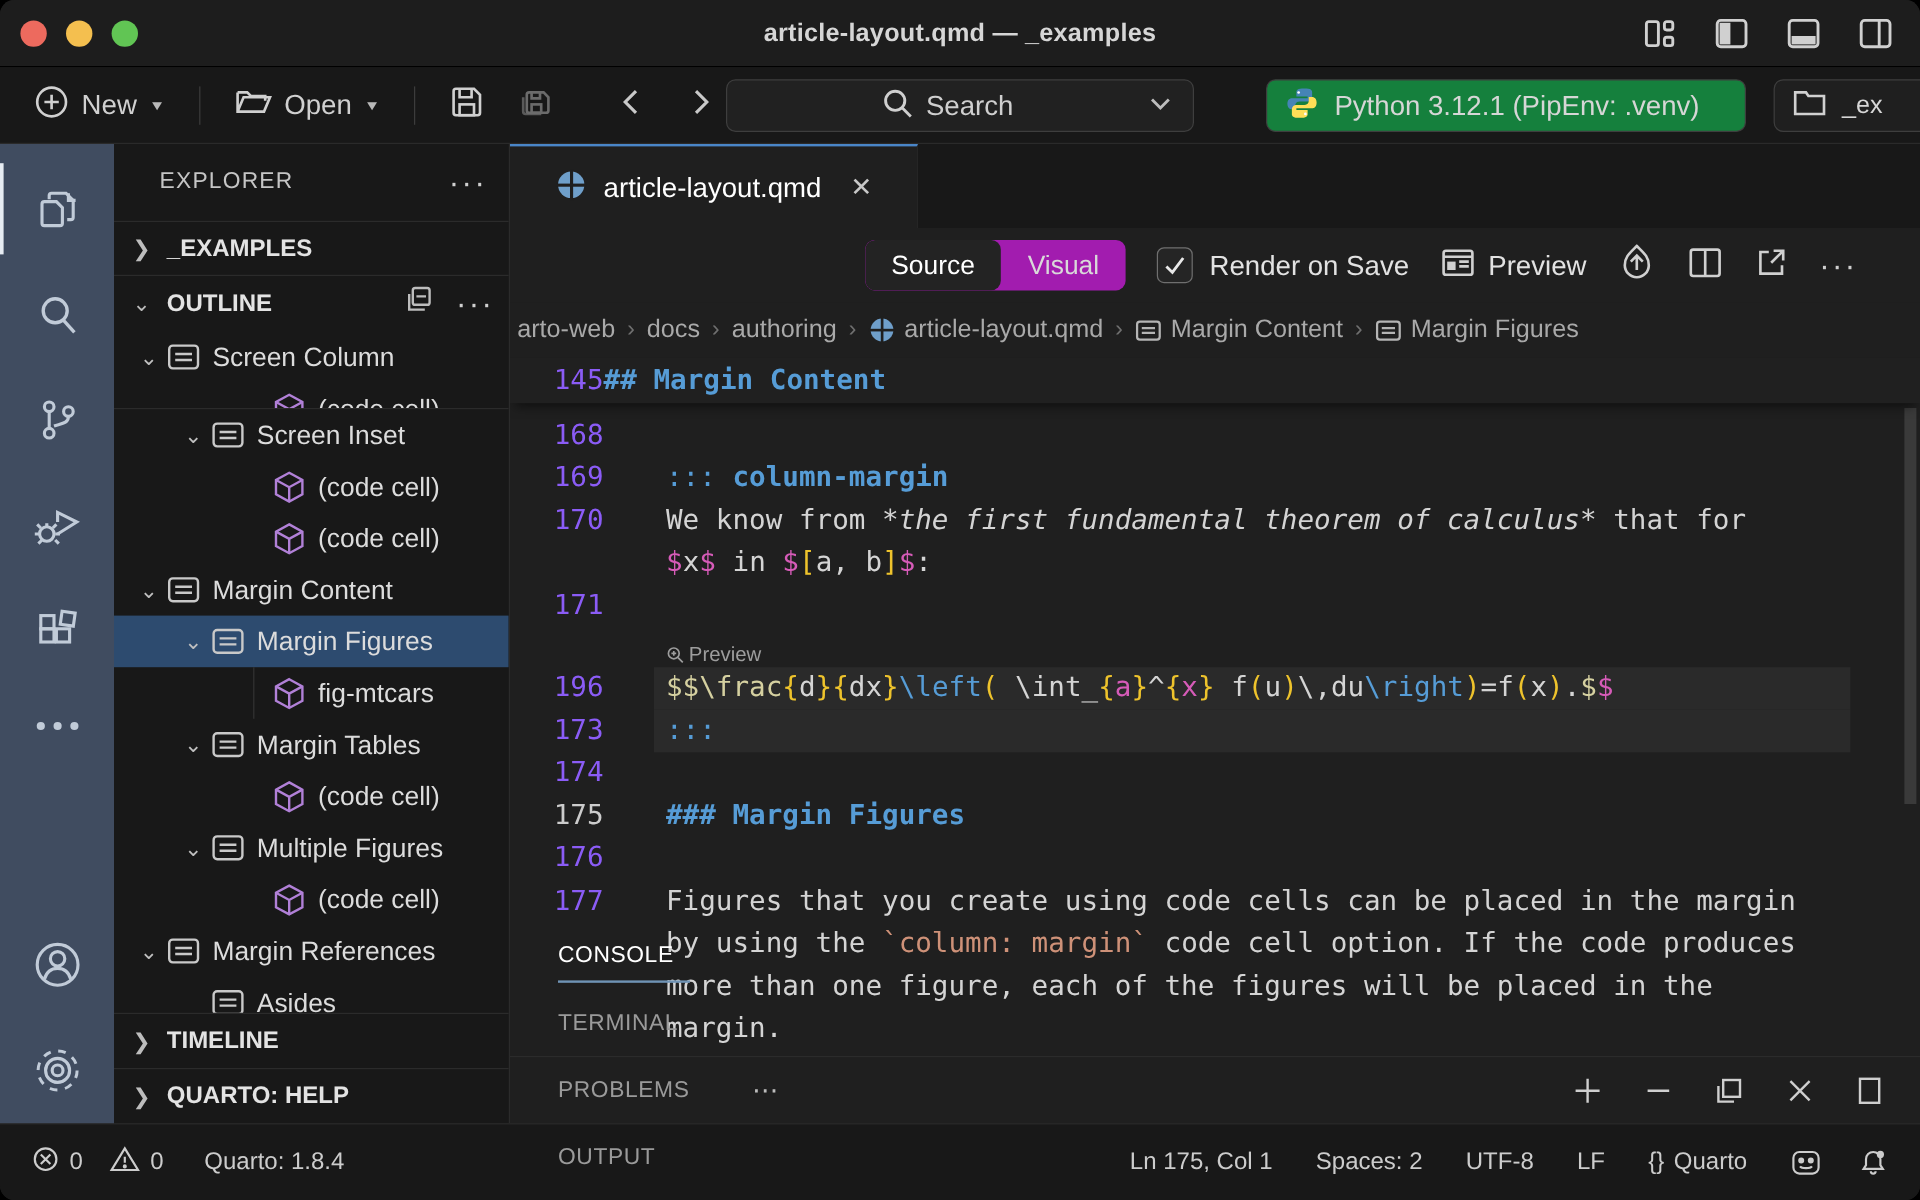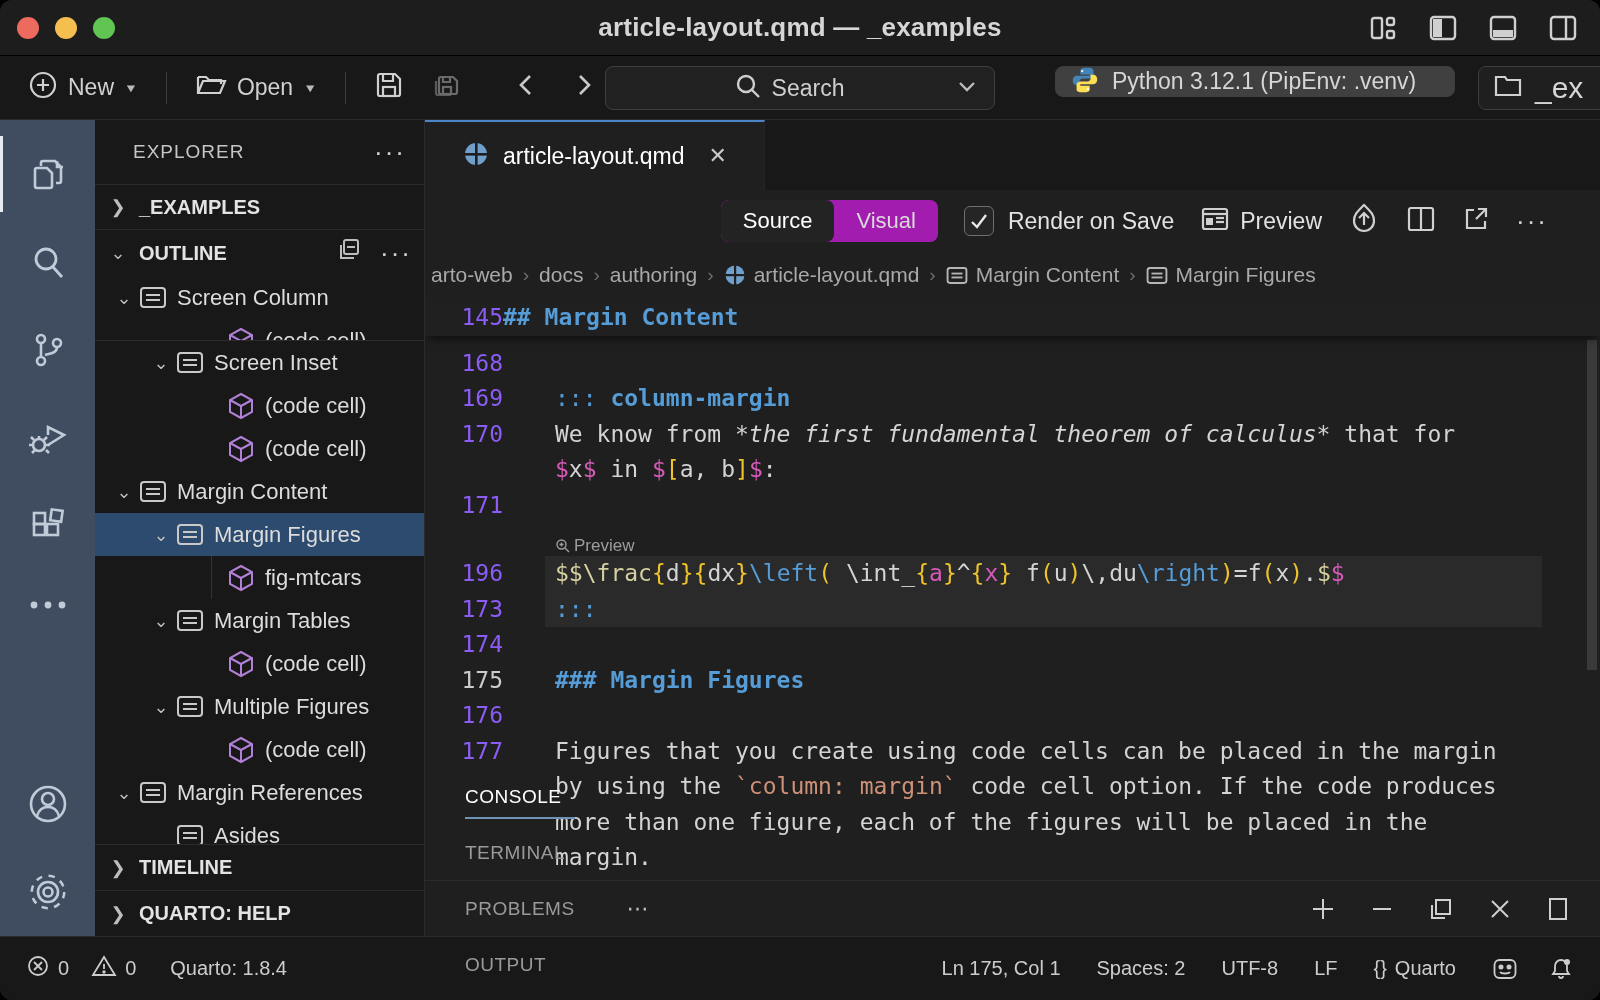--- a/index.html
+++ b/index.html
@@ -8,46 +8,46 @@
 
   .window { position:absolute; inset:0; background:#1f1f1f; border-radius:12px; overflow:hidden;
             display:flex; flex-direction:column; }
 
   
   .titlebar { height:56px; background:#1d1d1d; flex:0 0 auto; position:relative;
               display:flex; align-items:center; justify-content:center; border-bottom:1px solid #000; }
   .traffic { position:absolute; left:17px; top:17px; display:flex; gap:16px; }
   .light { width:22px; height:22px; border-radius:50%; }
   .light.red{ background:#ed6a5e; } .light.yellow{ background:#f4bf4f; } .light.green{ background:#61c554; }
-  .win-title { font-size:26px; color:#d6d6d6; font-weight:bold; letter-spacing:.2px; }
+  .win-title { font-size:21px; color:#d6d6d6; font-weight:bold; letter-spacing:.2px; }
   .layout-icons { position:absolute; right:22px; top:0; height:56px; display:flex; align-items:center; gap:30px; }
   .layout-icons svg { display:block; }
 
   
   .toolbar { height:64px; background:#181818; flex:0 0 auto; display:flex; align-items:center;
              border-bottom:1px solid #2a2a2a; position:relative; }
   .tb-group { display:flex; align-items:center; gap:10px;justify-content:space-between; }
   .tb-btn { display:flex; align-items:center; gap:10px; padding:6px 8px; border-radius:6px; cursor:pointer;
             color:#d0d0d0; font-size:23px; }
   .tb-sep { width:1px; height:32px; background:#3c3c3c; margin:0 10px; }
   .caret { font-size:14px; color:#b9b9b9; transform:scaleY(.8); }
   .dim { opacity:.45; }
   .searchbox { position:absolute; left:605px; top:10px; width:390px; height:44px; background:#212121;
                border:1px solid #3e3e3e; border-radius:8px; display:flex; align-items:center;
                padding:0 16px; cursor:text; }
   .searchbox .s-label { flex:0 0 auto; font-size:23px; color:#cfcfcf; margin-left:10px; }
   .searchbox .s-spacer { flex:1; }
-  .interp { position:absolute; left:1055px; top:10px; width:400px; height:31px; background:#404040;
+  .interp { position:absolute; left:1055px; top:10px; width:400px; height:44px; background:#15803d;
             border:1px solid #3e3e3e; border-radius:8px; display:flex; align-items:center; gap:12px;
             padding:0 14px; cursor:pointer; }
   .interp-label { font-size:23px; color:#d6d6d6; white-space:nowrap; }
   .projbtn { position:absolute; left:1478px; top:10px; width:170px; height:44px; background:#1f1f1f;
              border:1px solid #3e3e3e; border-radius:8px; display:flex; align-items:center; gap:12px;
              padding:0 14px; cursor:pointer; overflow:hidden; }
-  .projbtn span { font-size:30px; color:#d6d6d6; }
+  .projbtn span { font-size:21px; color:#d6d6d6; }
 
   
   .main { flex:1 1 auto; display:flex; min-height:0; }
 
   
   .activitybar { width:95px; background:#404c60; flex:0 0 auto; display:flex; flex-direction:column;
                  align-items:center; padding-top:10px; position:relative; }
   .act-item { width:95px; height:88px; display:flex; align-items:center; justify-content:center;
               cursor:pointer; position:relative; }
   .act-item.active::before { content:""; position:absolute; left:0; top:6px; bottom:6px; width:3px; background:#e7ecf2; }

